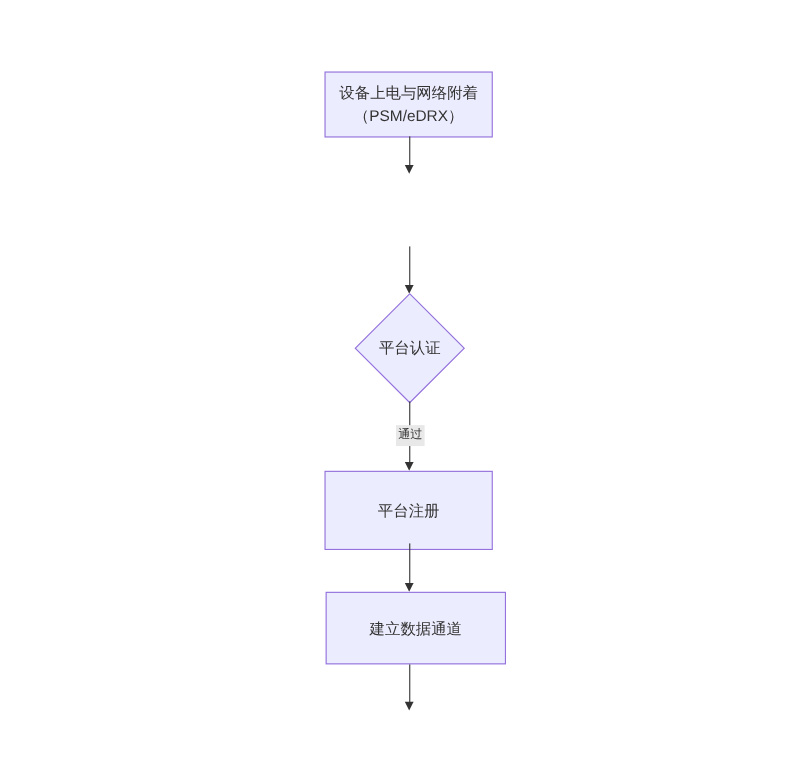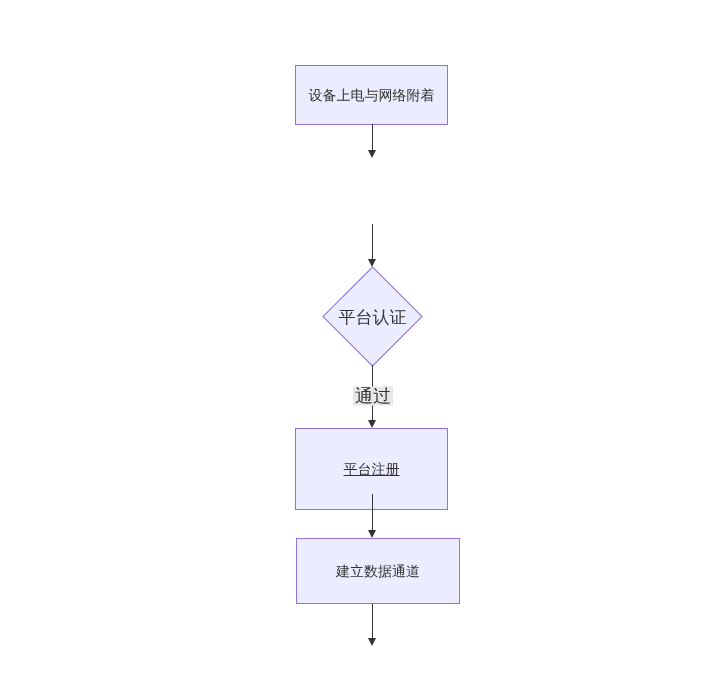--- a/index.html
+++ b/index.html
@@ -27,21 +27,21 @@
     justify-content: center;
     font-size: 14px;
     line-height: 21px;
     text-align: center;
     box-sizing: border-box;
   }
   .node .node-line { white-space: nowrap; }
 
   #node-a { left: 295px; top: 20px;  width: 153px; height: 60px; }
   #node-b { left: 299px; top: 113px; width: 147px; height: 66px; }
-  #node-d { left: 295px; top: 383px; width: 153px; height: 82px; text-decoration: underline; }
+  #node-d { left: 295px; top: 383px; width: 153px; height: 72px; }
   #node-e { left: 296px; top: 493px; width: 164px; height: 66px; }
   #node-f { left: 299px; top: 601px; width: 147px; height: 65px; }
 
   .diamond-wrap {
     position: absolute;
     left: 337px;
     top: 236px;
     width: 71px;
     height: 71px;
   }
@@ -52,21 +52,21 @@
     background: #ECECFF;
     border: 1px solid #9370DB;
     transform: rotate(45deg);
     box-sizing: border-box;
   }
   .diamond-label {
     position: absolute;
     left: 50%; top: 50%;
     transform: translate(-50%, -50%);
     color: #333333;
-    font-size: 17px;
+    font-size: 14px;
     white-space: nowrap;
   }
 
   .edge-line {
     position: absolute;
     left: 372px;
     width: 1px;
     background: #333333;
   }
   #edge-line-1 { top: 79px;  height: 27px; }
@@ -90,33 +90,34 @@
   #arrowhead-4 { top: 485px; }
   #arrowhead-5 { top: 593px; }
 
   .edge-label {
     position: absolute;
     left: 373px;
     top: 351px;
     transform: translate(-50%, -50%);
     background: #e8e8e8;
     color: #333333;
-    font-size: 18px;
+    font-size: 11px;
     line-height: 19px;
     padding: 0 2px;
     white-space: nowrap;
   }
 </style>
 </head>
 <body>
 
 <div class="canvas">
 
   <div class="node" id="node-a">
     <div class="node-line">设备上电与网络附着</div>
+    <div class="node-line">（PSM/eDRX）</div>
   </div>
 
   <div class="edge-line" id="edge-line-1"></div>
   <div class="arrowhead" id="arrowhead-1"></div>
 
 
   <div class="edge-line" id="edge-line-2"></div>
   <div class="arrowhead" id="arrowhead-2"></div>
 
   <div class="diamond-wrap">

